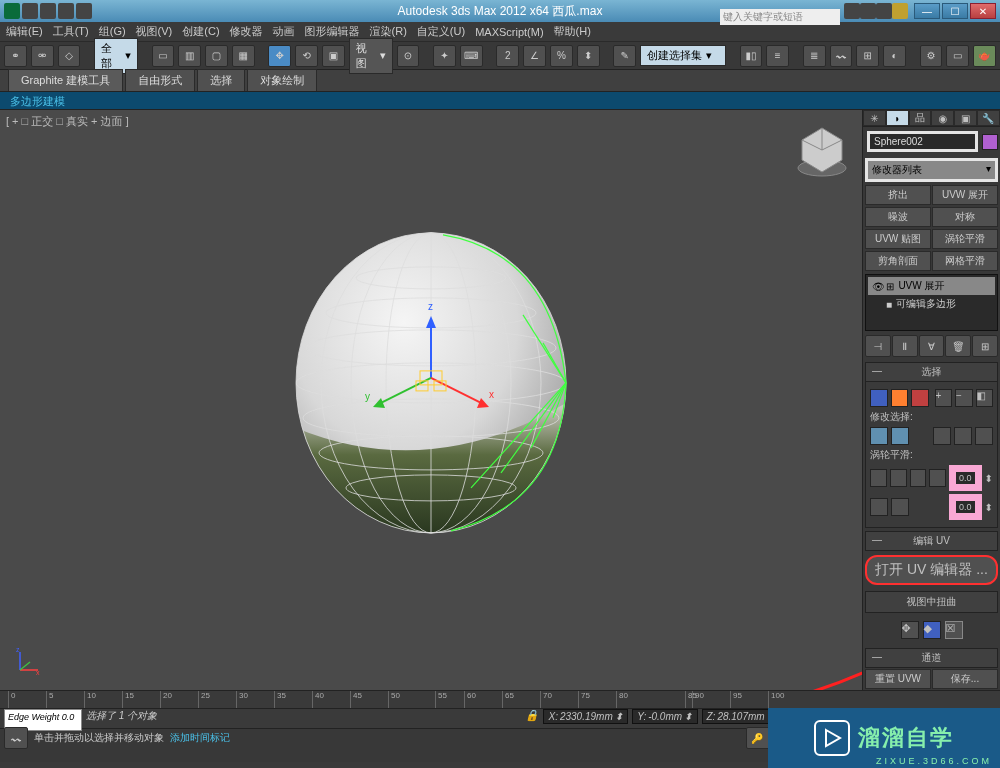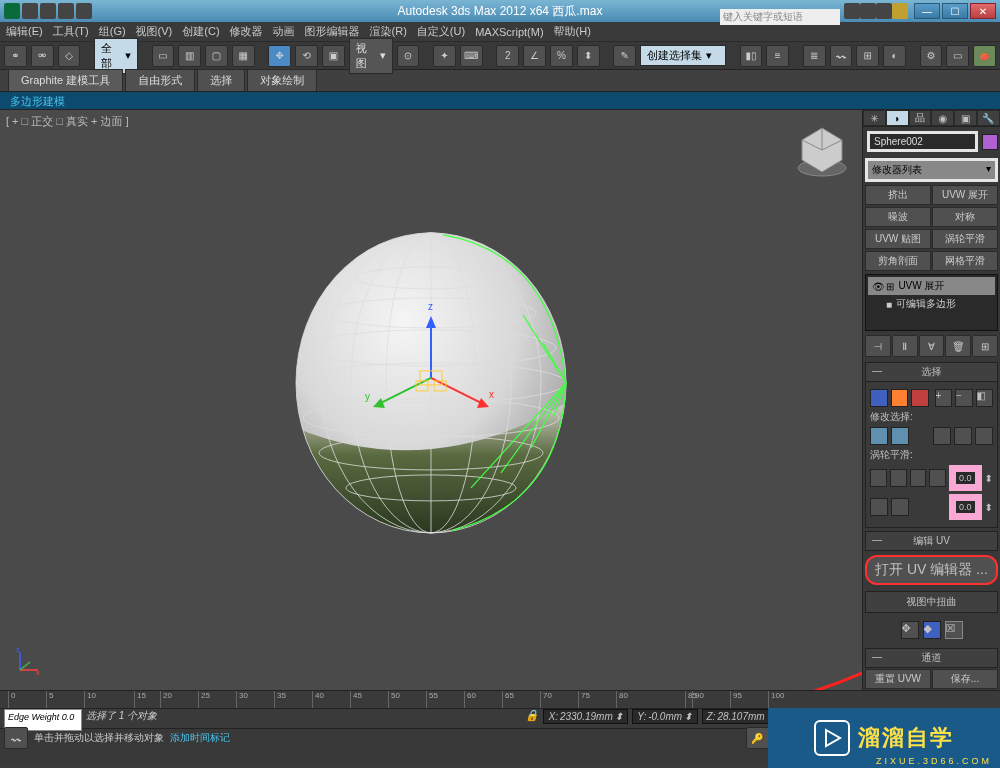--- a/index.html
+++ b/index.html
@@ -58,21 +58,21 @@
 .cp-center-icons { display: flex; justify-content: center; gap: 4px; margin: 6px 0; }
 .timeline-area { height: 72px; background: #383838; border-top: 1px solid #222; position: relative; }
 .trackbar { height: 16px; background: #444; border-bottom: 1px solid #222; display: flex; align-items: center; padding: 0 6px; font-size: 10px; }
 .ticks { height: 18px; background: #3a3a3a; position: relative; border-bottom: 1px solid #222; }
 .tick { position: absolute; top: 0; bottom: 0; border-left: 1px solid #666; font-size: 8px; color: #aaa; padding-left: 2px; }
 .status-row { display: flex; align-items: flex-start; height: 20px; background: #3a3a3a; gap: 4px; padding: 0 4px; border-bottom: 1px solid #222; font-style: italic; }
 .edge-box { width: 78px; height: 22px; background: #fff; color: #000; font-size: 9px; padding: 2px 3px; border: 1px solid #888; }
 .status-text { font-size: 10px; color: #ccc; }
 .coord { background: #2a2a2a; border: 1px solid #111; padding: 1px 4px; font-size: 10px; display: inline-flex; align-items: center; gap: 2px; }
 .bottom-status { display: flex; align-items: center; height: 18px; padding: 0 80px 0 4px; gap: 6px; }
-.watermark { position: absolute; right: 0; bottom: 0; width: 232px; height: 60px; background: #1a5a88; display: flex; align-items: center; justify-content: center; color: #fde047; font-size: 22px; font-weight: bold; letter-spacing: 2px; z-index: 10; }
+.watermark { position: absolute; right: 0; bottom: 0; width: 232px; height: 60px; background: #1a5a88; display: flex; align-items: center; justify-content: center; color: #86efac; font-size: 22px; font-weight: bold; letter-spacing: 2px; z-index: 10; }
 .wm-sub { position: absolute; bottom: 2px; right: 8px; font-size: 9px; letter-spacing: 3px; font-weight: normal; }
 .wm-logo { width: 36px; height: 36px; border: 2px solid #fff; border-radius: 6px; margin-right: 8px; display: flex; align-items: center; justify-content: center; }
 .red-arrow { position: absolute; left: 720px; top: 540px; pointer-events: none; z-index: 5; }
 .slider-thumb { position: absolute; left: 8px; top: 0; bottom: 0; width: 60px; background: #888; border: 1px solid #555; font-size: 9px; color: #000; display: flex; align-items: center; justify-content: center; }
 </style>
 </head>
 <body>
 
 <div class="titlebar">
   <div class="tb-left">
@@ -349,29 +349,29 @@
         <div class="cp-btn">保存...</div>
       </div>
   </div>
 </div>
 
 <div class="timeline-area">
   <div class="ticks">
       <div class="tick" style="left: 8px;">0</div>
       <div class="tick" style="left: 46px;">5</div>
       <div class="tick" style="left: 84px;">10</div>
-      <div class="tick" style="left: 134px; text-align: right;">15</div>
+      <div class="tick" style="left: 122px; text-align: right;">15</div>
       <div class="tick" style="left: 160px;">20</div>
       <div class="tick" style="left: 198px;">25</div>
       <div class="tick" style="left: 236px;">30</div>
       <div class="tick" style="left: 274px;">35</div>
       <div class="tick" style="left: 312px;">40</div>
       <div class="tick" style="left: 350px;">45</div>
       <div class="tick" style="left: 388px;">50</div>
-      <div class="tick" style="left: 426px;">55</div>
+      <div class="tick" style="left: 435px;">55</div>
       <div class="tick" style="left: 464px;">60</div>
       <div class="tick" style="left: 502px;">65</div>
       <div class="tick" style="left: 540px;">70</div>
       <div class="tick" style="left: 578px;">75</div>
       <div class="tick" style="left: 616px;">80</div>
       <div class="tick" style="left: 654px; margin-left: 31px;">85</div>
       <div class="tick" style="left: 692px;">90</div>
       <div class="tick" style="left: 730px;">95</div>
       <div class="tick" style="left: 768px;">100</div>
     </div>

